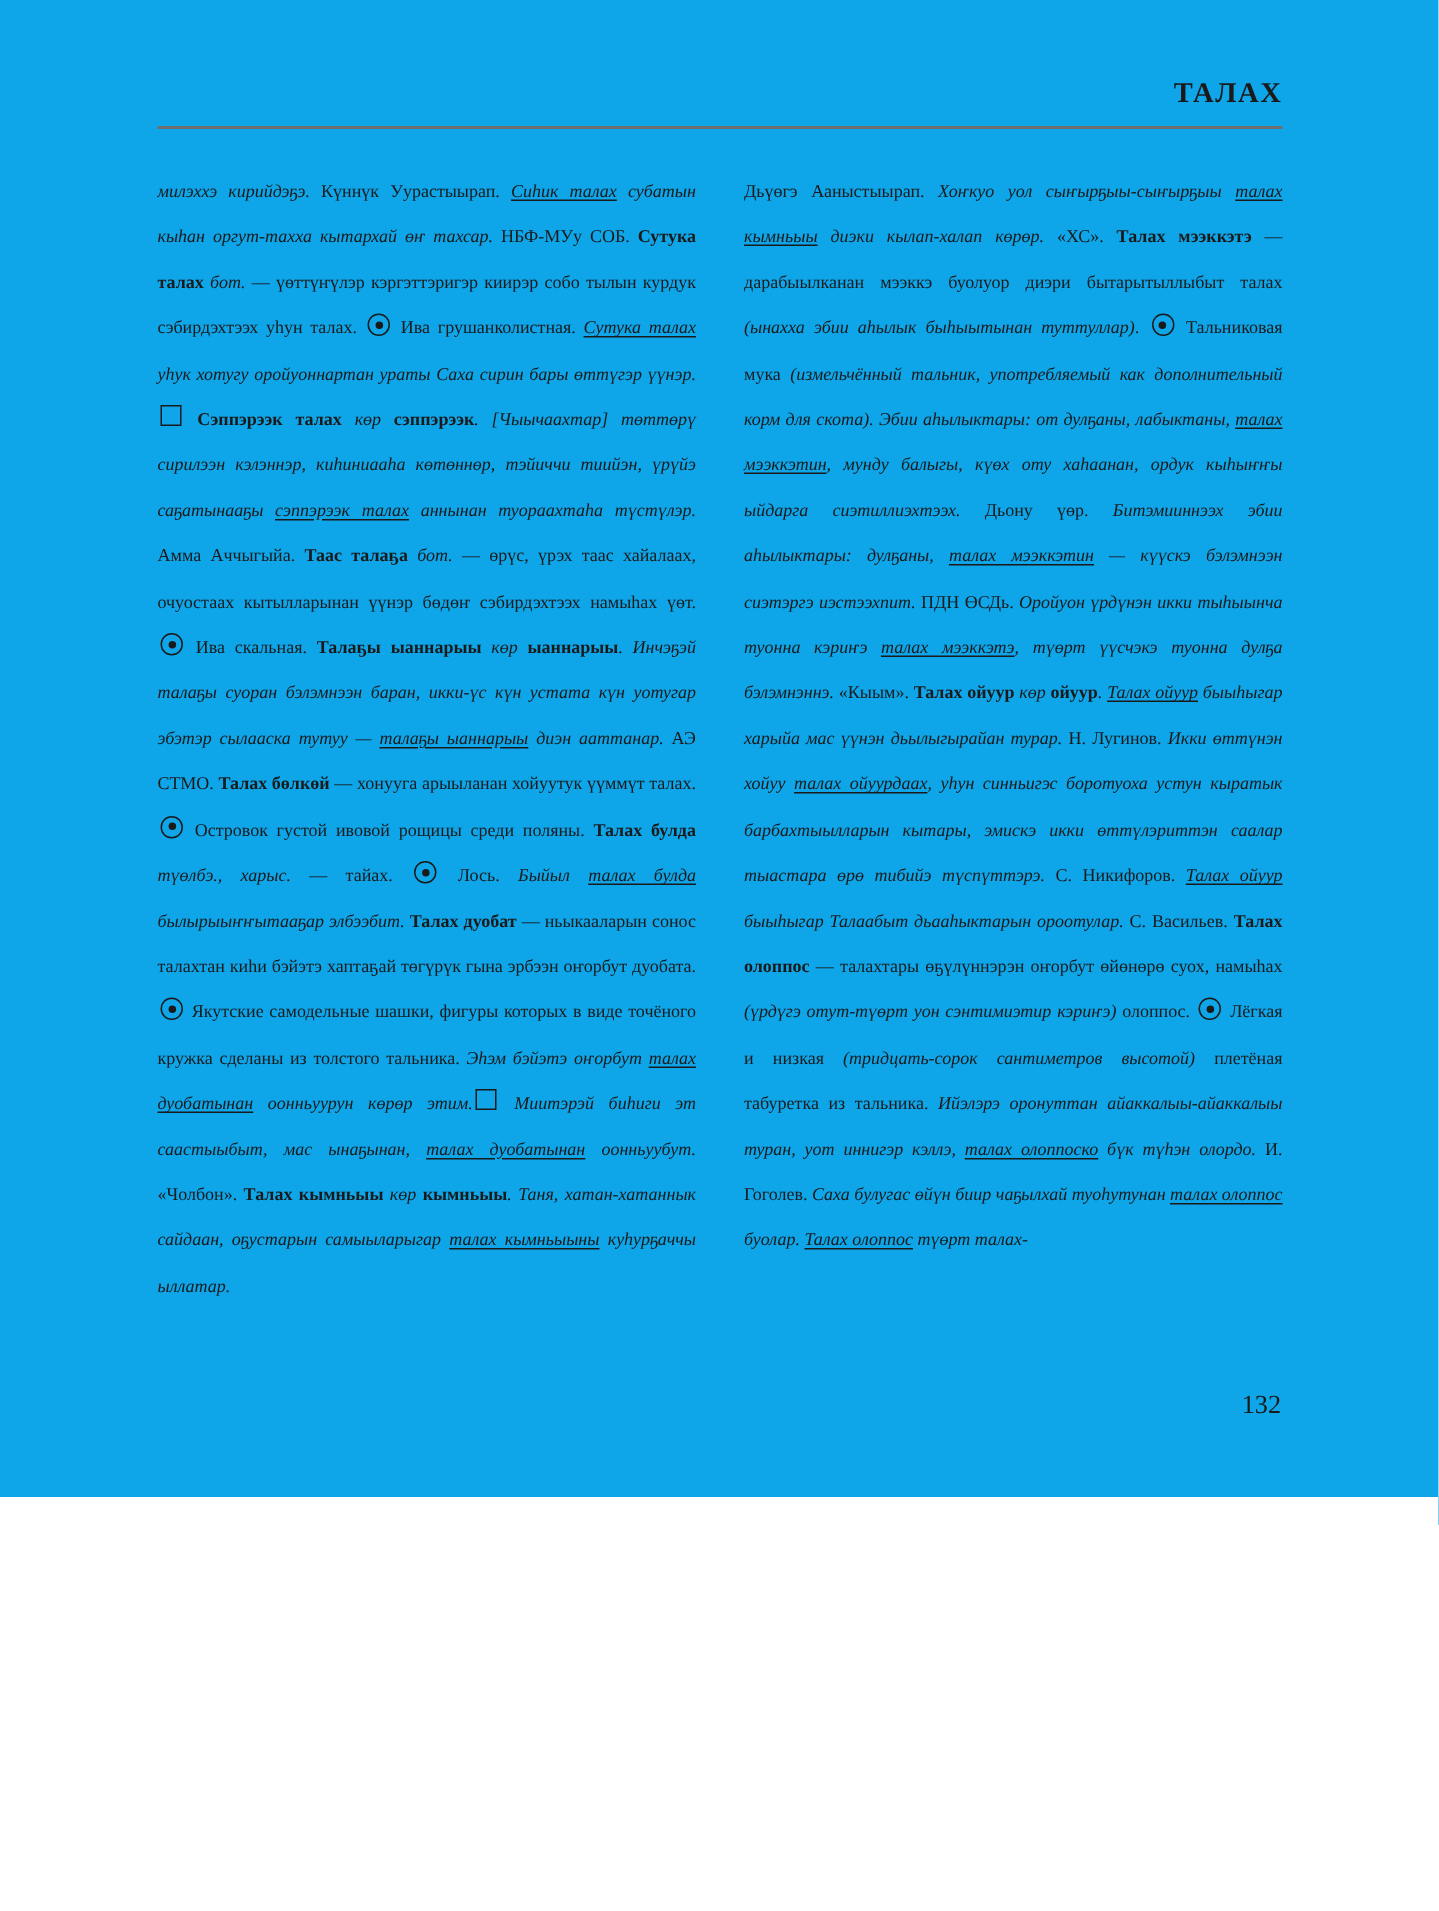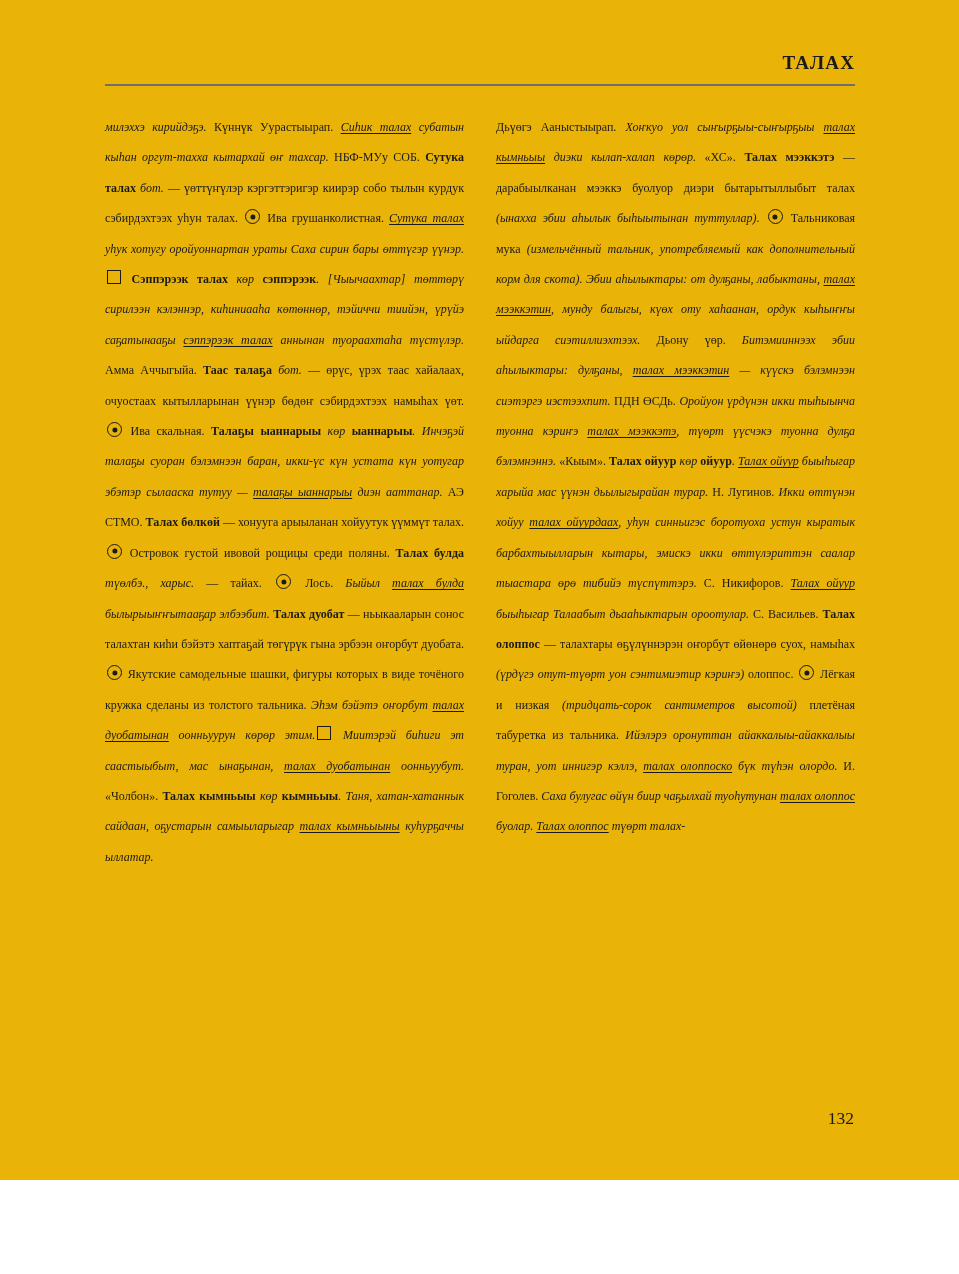--- a/index.html
+++ b/index.html
@@ -7,22 +7,22 @@
     padding: 0;
     background: #ffffff;
   }
   body {
     font-family: "Liberation Serif", "DejaVu Serif", serif;
     color: #1a1a1a;
   }
   .page {
     position: relative;
     width: 959px;
-    height: 1180px;
-    background: #eab308;
+    height: 998px;
+    background: #0ea5e9;
     overflow: hidden;
     box-sizing: border-box;
   }
 
   
   .header {
     position: absolute;
     left: 105px;
     top: 52px;
     width: 750px;

